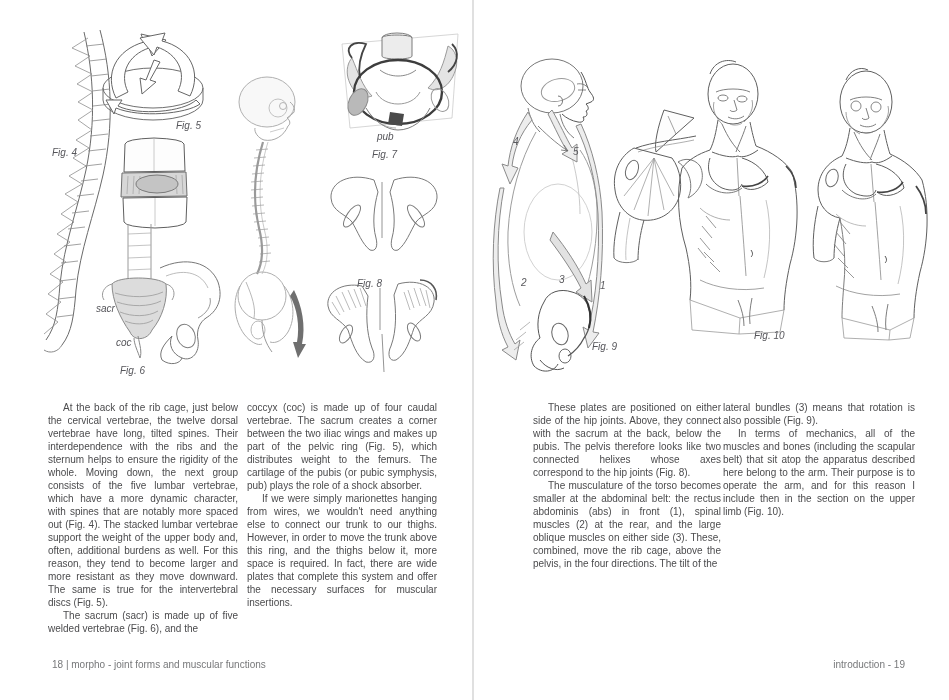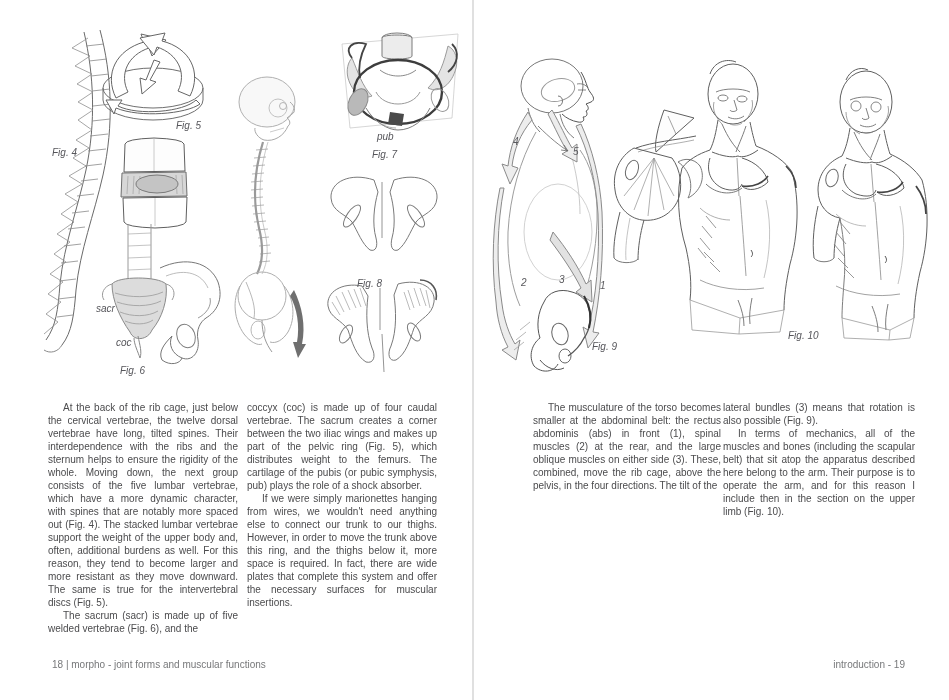--- a/index.html
+++ b/index.html
@@ -373,23 +373,24 @@
 
   <div class="divider" style="left:472px;"></div>
 
   <div>
     <span class="fig-num" style="left:513px;top:136px;">4</span>
     <span class="fig-num" style="left:573px;top:146px;">5</span>
     <span class="fig-num" style="left:521px;top:277px;">2</span>
     <span class="fig-num" style="left:559px;top:274px;">3</span>
     <span class="fig-num" style="left:600px;top:280px;">1</span>
     <span class="caption" style="left:592px;top:341px;">Fig. 9</span>
-    <span class="caption" style="left:788px;top:330px;">Fig. 10</span>
+    <span class="caption" style="left:754px;top:330px;">Fig. 10</span>
 
     <div class="col" style="left:533px;width:188px;">
+      <p>These plates are positioned on either side of the hip joints. Above, they connect with the sacrum at the back, below the pubis. The pelvis therefore looks like two connected helixes whose axes correspond to the hip joints (Fig. 8).</p>
       <p>The musculature of the torso becomes smaller at the abdominal belt: the rectus abdominis (abs) in front (1), spinal muscles (2) at the rear, and the large oblique muscles on either side (3). These, combined, move the rib cage, above the pelvis, in the four directions. The tilt of the</p>
     </div>
     <div class="col" style="left:723px;width:192px;">
       <p class="noindent">lateral bundles (3) means that rotation is also possible (Fig. 9).</p>
       <p>In terms of mechanics, all of the muscles and bones (including the scapular belt) that sit atop the apparatus described here belong to the arm. Their purpose is to operate the arm, and for this reason I include then in the section on the upper limb (Fig. 10).</p>
     </div>
     <div class="footer right" style="right:44px;">introduction - 19</div>
   </div>
 
 </div>

